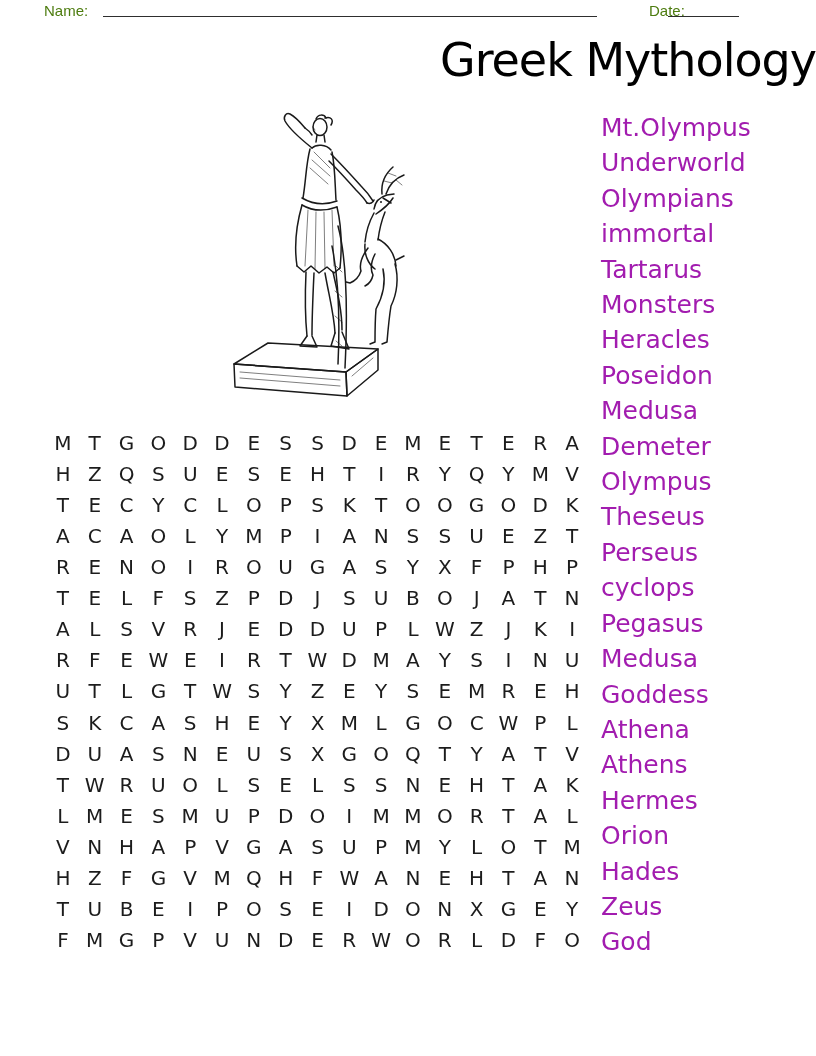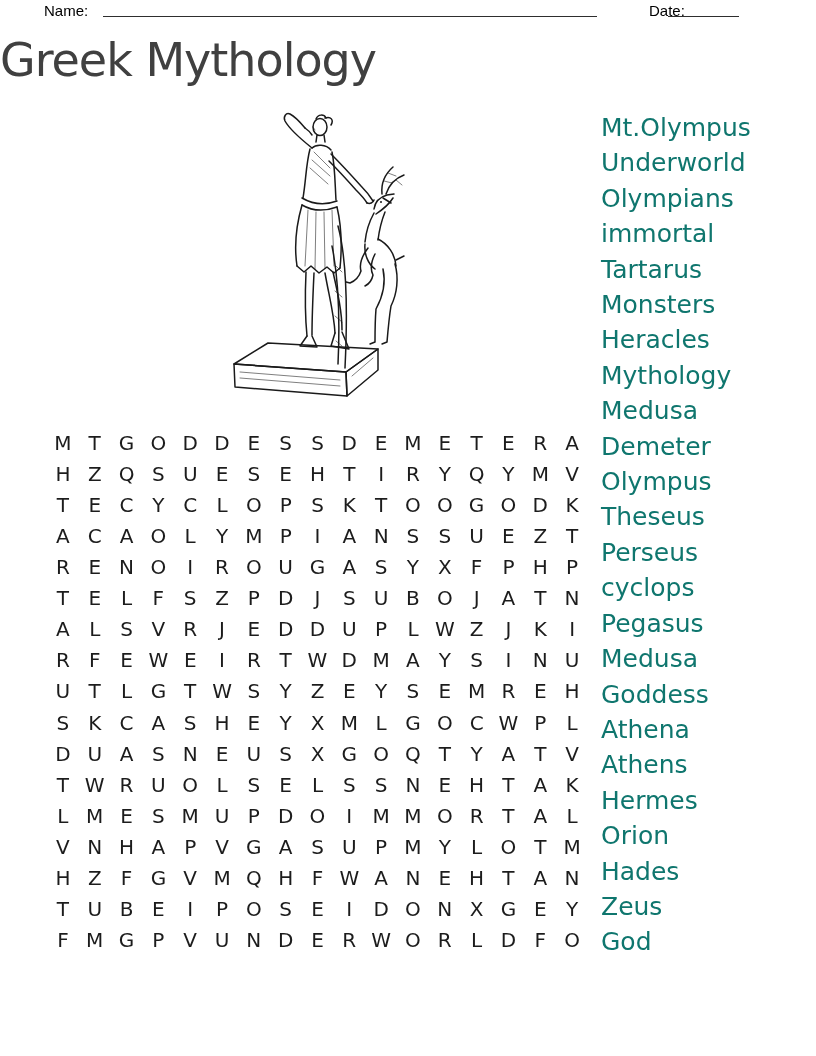--- a/index.html
+++ b/index.html
@@ -7,50 +7,50 @@
   body {
     position:relative;
     width:816px; height:1056px;
     font-family:"DejaVu Sans", sans-serif;
     color:#111;
     overflow:hidden;
   }
   .hdr-label {
     position:absolute; top:2px;
     font-family:"Liberation Sans", sans-serif;
-    font-size:15px; color:#000000;
+    font-size:15px; color:#4d7c0f;
   }
   .name-label { left:44px; }
   .date-label { left:649px; }
   .write-line {
     position:absolute; top:2px; height:15px;
     border-bottom:1.6px solid #2e2e2e;
   }
   .name-line { left:103px; width:494px; }
   .date-line { left:668px; width:71px; }
   .title {
     position:absolute; top:33px; left:0; width:100%;
-    text-align:left;
+    text-align:right;
     font-size:46px; font-weight:400; letter-spacing:-1px;
-    color:#404040;
+    color:#000000;
   }
   .statue {
     position:absolute; left:228px; top:106px;
     width:180px; height:298px;
   }
   .statue svg { width:100%; height:100%; }
   .statue path, .statue ellipse {
     fill:none; stroke:#1a1a1a; stroke-width:1.5;
     stroke-linecap:round; stroke-linejoin:round;
   }
   .statue .thin { stroke-width:0.7; opacity:0.8; }
   .statue .solid { fill:#1a1a1a; stroke:none; }
   .word-list {
     position:absolute; left:601px; top:110px;
-    font-size:25px; line-height:35.4px; color:#0f766e;
+    font-size:25px; line-height:35.4px; color:#a21caf;
   }
   .letter-grid {
     position:absolute; left:47px; top:427px;
     width:541px; height:529px;
     display:grid;
     grid-template-columns:repeat(17,1fr);
     grid-template-rows:repeat(17,1fr);
   }
   .cell {
     display:flex; align-items:center; justify-content:center;
@@ -135,21 +135,21 @@
 </div>
 
 <div class="word-list" id="word-list">
     <div>Mt.Olympus</div>
     <div>Underworld</div>
     <div>Olympians</div>
     <div>immortal</div>
     <div>Tartarus</div>
     <div>Monsters</div>
     <div>Heracles</div>
-    <div>Mythology</div>
+    <div>Poseidon</div>
     <div>Medusa</div>
     <div>Demeter</div>
     <div>Olympus</div>
     <div>Theseus</div>
     <div>Perseus</div>
     <div>cyclops</div>
     <div>Pegasus</div>
     <div>Medusa</div>
     <div>Goddess</div>
     <div>Athena</div>

